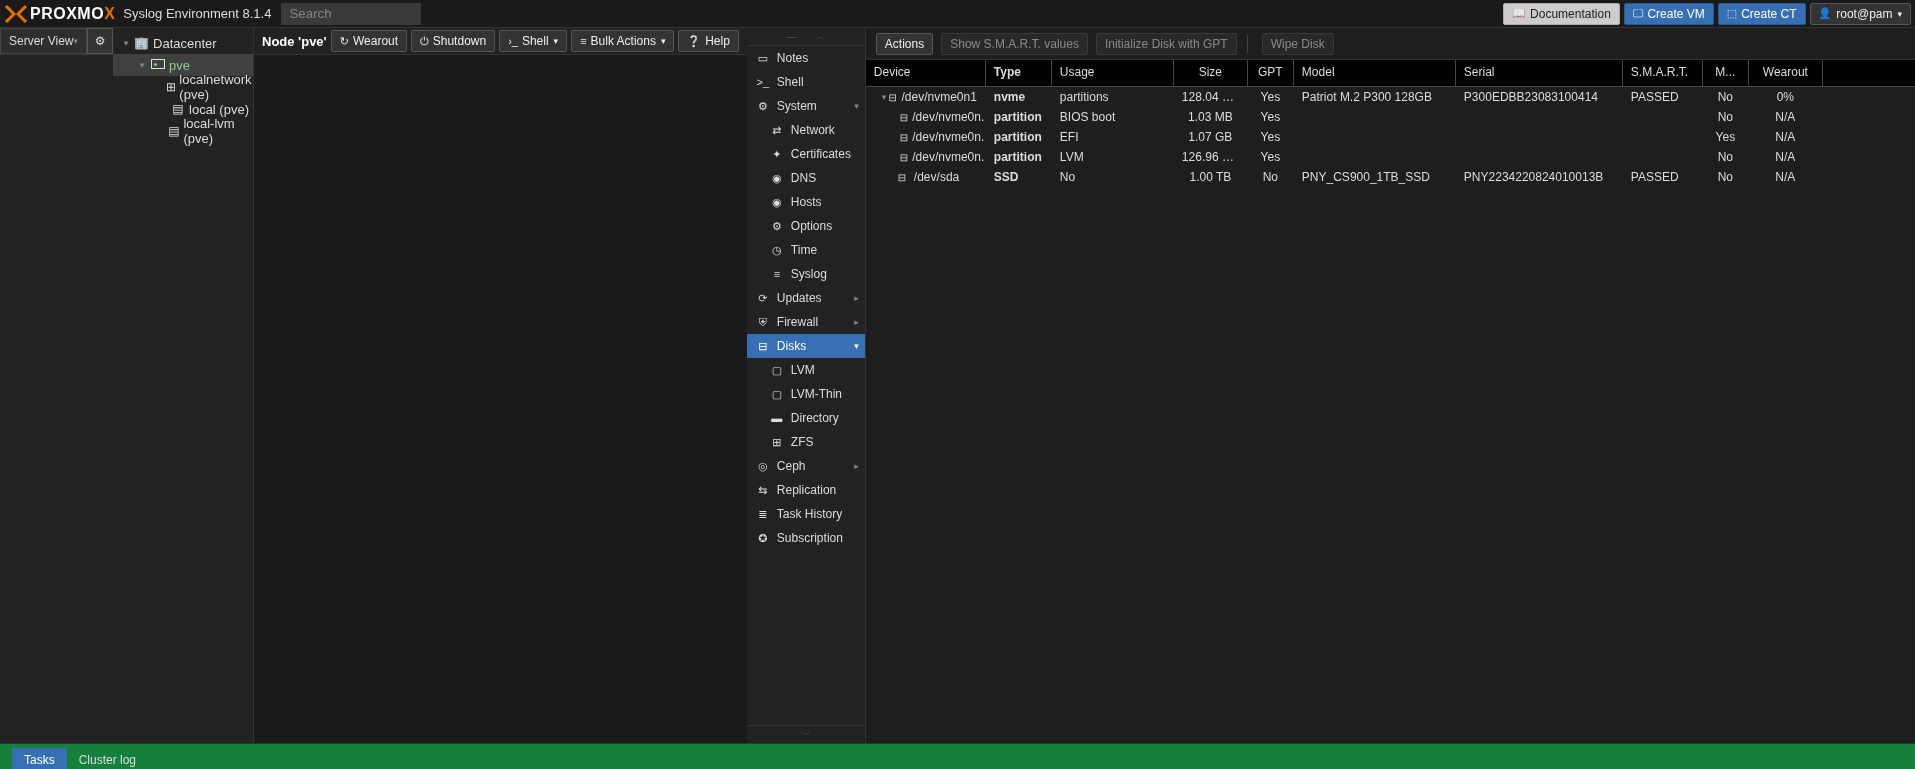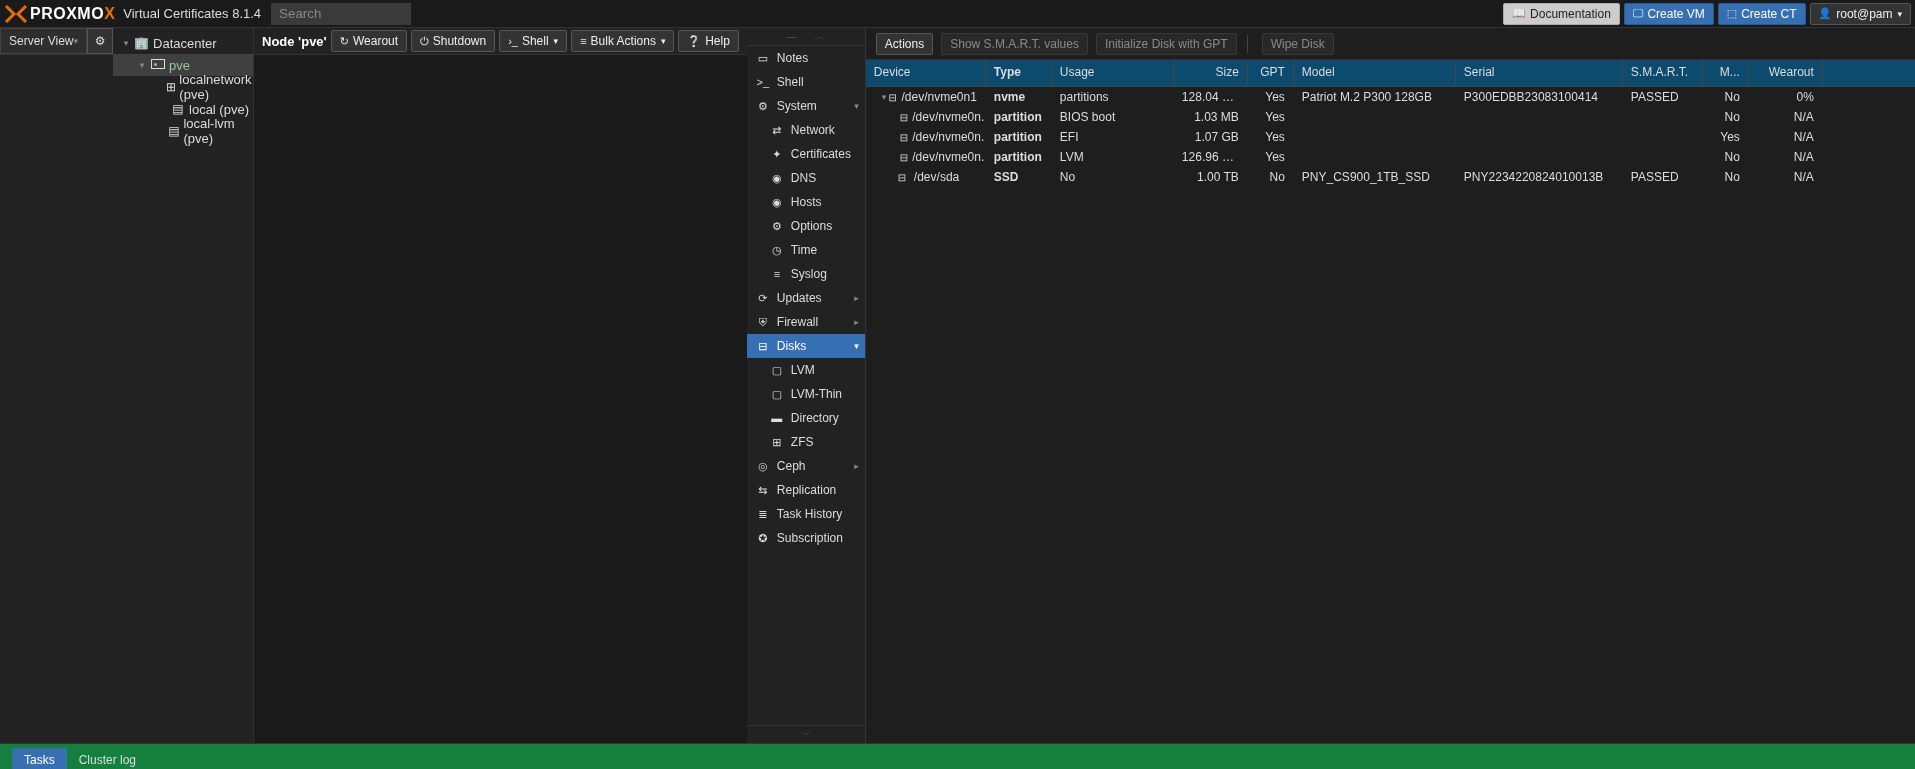--- a/index.html
+++ b/index.html
@@ -174,32 +174,32 @@
   padding:0 6px;
   gap:4px;
 }
 .toolbar .btn { height:22px; }
 .toolbar .btn.disabled { opacity:.5; cursor:default;justify-content:center;}
 .toolbar .sep { width:1px; height:18px; background:#444; margin:0 6px;}
 
 .grid-header {
   display:flex;
   height:27px;
-  background:#0c4a6e;
+  background:#000000;
   border-bottom:1px solid #444;
 }
 .col {
   padding:5px 8px;
   border-right:1px solid #444;
   overflow:hidden;
   text-overflow:ellipsis;
   white-space:nowrap;
   font-size:12px;
 }
-.col.r { text-align:right;}
+.col.r { text-align:center;}
 .grid-body { flex:1; overflow:auto;}
 .grid-row {
   display:flex;
   height:20px;
   align-items:center;
   font-size:12px;
   color:#ddd;
 }
 .grid-row .col { border-right:1px solid transparent; padding:2px 8px;}
 .device-cell { display:flex; align-items:center; }
@@ -242,21 +242,21 @@
 
 <div class="topbar">
   <span class="logo-x">
     <svg viewBox="0 0 24 20">
         <path d="M2 2 L10 10 L2 18 M22 2 L14 10 L22 18" stroke="#e57000" stroke-width="3" fill="none"></path>
       </svg>
   </span>
   <span class="logo-text">
     <span class="logo-prox">PROXMO</span><span class="logo-mox">X</span>
   </span>
-  <span class="ve-text">Virtual Certificates 8.1.4</span>
+  <span class="ve-text">Syslog Environment 8.1.4</span>
   <input class="search-field" placeholder="Search" style="">
   <div class="topbar-spacer"></div>
   <div class="btn light">
       <span class="ic">📖</span>
       <span>Documentation</span>
     </div>
   <div class="btn blue">
       <span class="ic">🖵</span>
       <span>Create VM</span>
     </div>

